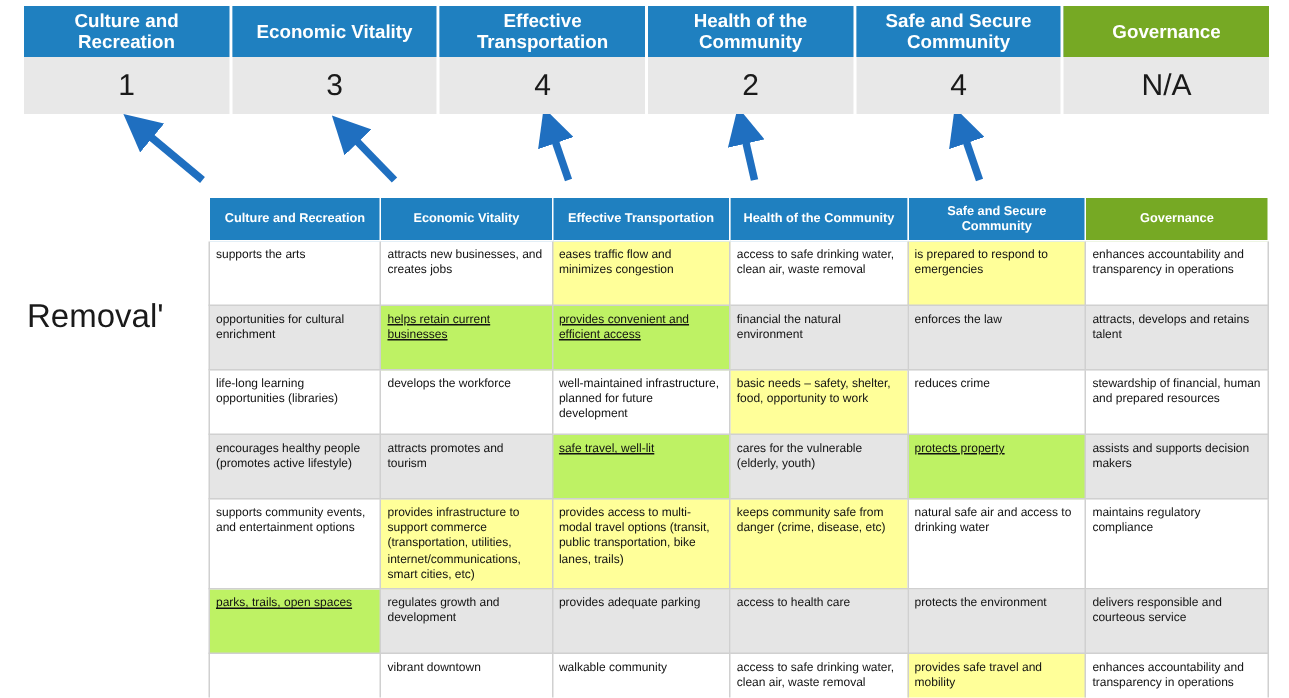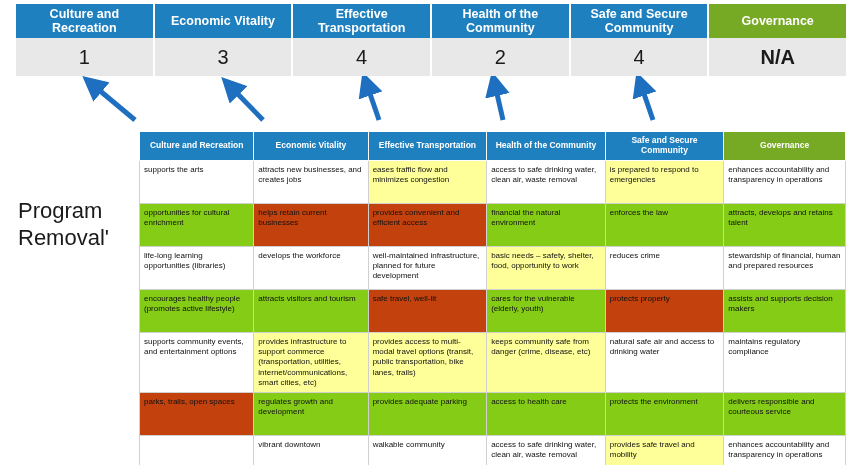--- a/index.html
+++ b/index.html
@@ -60,21 +60,20 @@
     display: flex;
     align-items: center;
     justify-content: center;
     font-size: 20px;
     color: #1a1a1a;
     border-right: 2px solid #ffffff;
     box-sizing: border-box;
   }
   .top-score-cell:last-child {
     border-right: none;
-    font-weight: bold;
   }
 
   
   .arrows {
     position: absolute;
     left: 0;
     top: 76px;
     width: 859px;
     height: 52px;
     pointer-events: none;
@@ -127,24 +126,25 @@
     background: #ffffff;
     height: 34px;
   }
   table.matrix td.hl {
     background: #ffff99;
   }
   table.matrix td.empty {
     background: #ffffff;
   }
   table.matrix tr.alt td {
-    background: #84cc16;
+    background: #e5e5e5;
   }
   table.matrix tr.alt td.hl {
-    background: #c2410c;
+    background: #bef264;
+    text-decoration: underline;
   }
   table.matrix tr.plain td.empty {
     background: #ffffff;
   }
 </style>
 </head>
 <body>
 
 <div class="top-band">
   <div class="top-header-row">
@@ -174,21 +174,20 @@
   <g stroke="#1f6fc0" stroke-width="5" marker-end="url(#ah)" fill="none">
     <line x1="135" y1="44" x2="93" y2="9"></line>
     <line x1="263" y1="44" x2="231" y2="11"></line>
     <line x1="379" y1="44" x2="367" y2="9"></line>
     <line x1="503" y1="44" x2="495" y2="9"></line>
     <line x1="653" y1="44" x2="641" y2="9"></line>
   </g>
 </svg>
 
 <div class="caption">
-  <div>Program</div>
   <div>Removal'</div>
 </div>
 
 <div class="matrix-wrap">
   <table class="matrix">
     <colgroup>
       <col style="width:108px">
       <col style="width:108px">
       <col style="width:112px">
       <col style="width:112px">
@@ -225,21 +224,21 @@
       <tr class="plain">
         <td>life-long learning opportunities (libraries)</td>
         <td>develops the workforce</td>
         <td>well-maintained infrastructure, planned for future development</td>
         <td class="hl">basic needs – safety, shelter, food, opportunity to work</td>
         <td>reduces crime</td>
         <td>stewardship of financial, human and prepared resources</td>
       </tr>
       <tr class="alt">
         <td>encourages healthy people (promotes active lifestyle)</td>
-        <td>attracts visitors and tourism</td>
+        <td>attracts promotes and tourism</td>
         <td class="hl">safe travel, well-lit</td>
         <td>cares for the vulnerable (elderly, youth)</td>
         <td class="hl">protects property</td>
         <td>assists and supports decision makers</td>
       </tr>
       <tr class="plain">
         <td>supports community events, and entertainment options</td>
         <td class="hl">provides infrastructure to support commerce (transportation, utilities, internet/communications, smart cities, etc)</td>
         <td class="hl">provides access to multi-modal travel options (transit, public transportation, bike lanes, trails)</td>
         <td class="hl">keeps community safe from danger (crime, disease, etc)</td>

